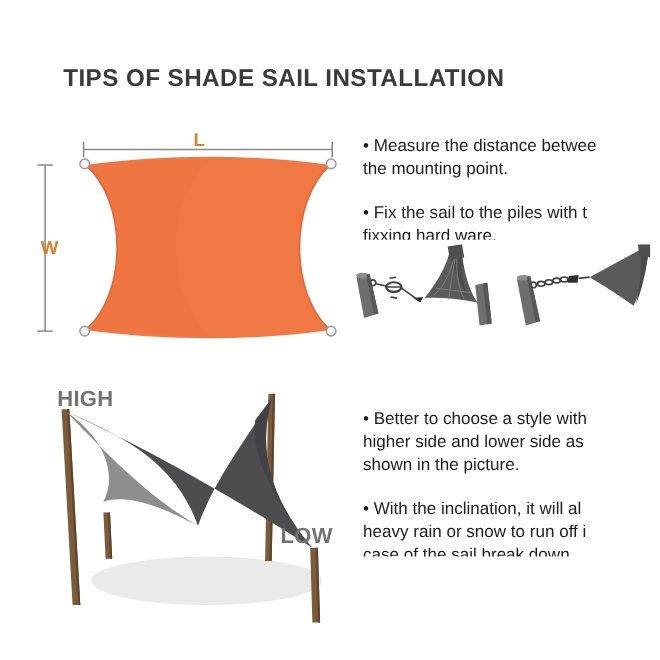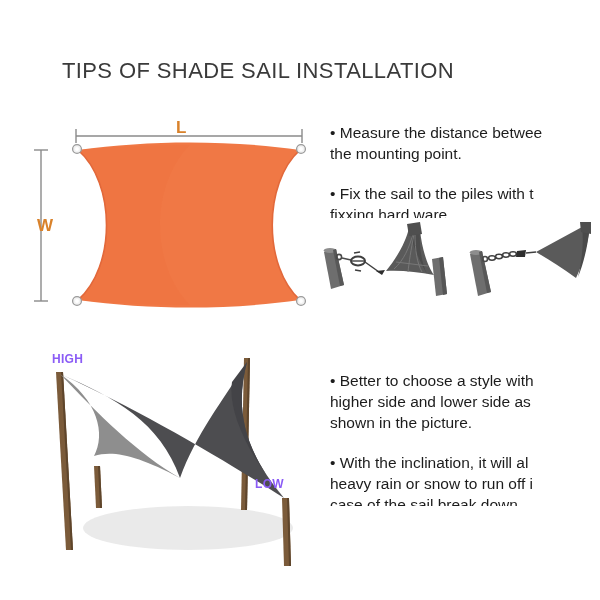--- a/index.html
+++ b/index.html
@@ -17,21 +17,21 @@
   }
 
   
   #title {
     position: absolute;
     left: 0;
     top: 58px;
     width: 516px;
     text-align: center;
     font-size: 22px;
-    font-weight: normal;
+    font-weight: bold;
     color: #3a3a3a;
     letter-spacing: 0.4px;
     white-space: nowrap;
   }
 
   
   .panel { position: absolute; }
   #panel-rect   { left: 20px;  top: 105px; width: 300px; height: 205px; }
   #panel-hw     { left: 310px; top: 222px; width: 290px; height: 92px; }
   #panel-canopy { left: 28px;  top: 338px; width: 300px; height: 235px; }
@@ -57,23 +57,23 @@
     position: absolute;
     font-size: 17px;
     font-weight: bold;
     color: #d9822b;
   }
   #label-L { left: 176px; top: 118px; }
   #label-W { left: 37px;  top: 216px; }
 
   .hl-label {
     position: absolute;
-    font-size: 12px;
+    font-size: 20px;
     font-weight: bold;
-    color: #8b5cf6;
+    color: #737373;
     letter-spacing: 0.3px;
   }
   #label-high { left: 52px;  top: 352px; }
   #label-low  { left: 255px; top: 477px; }
 </style>
 </head>
 <body>
 
 <div id="page">
 

